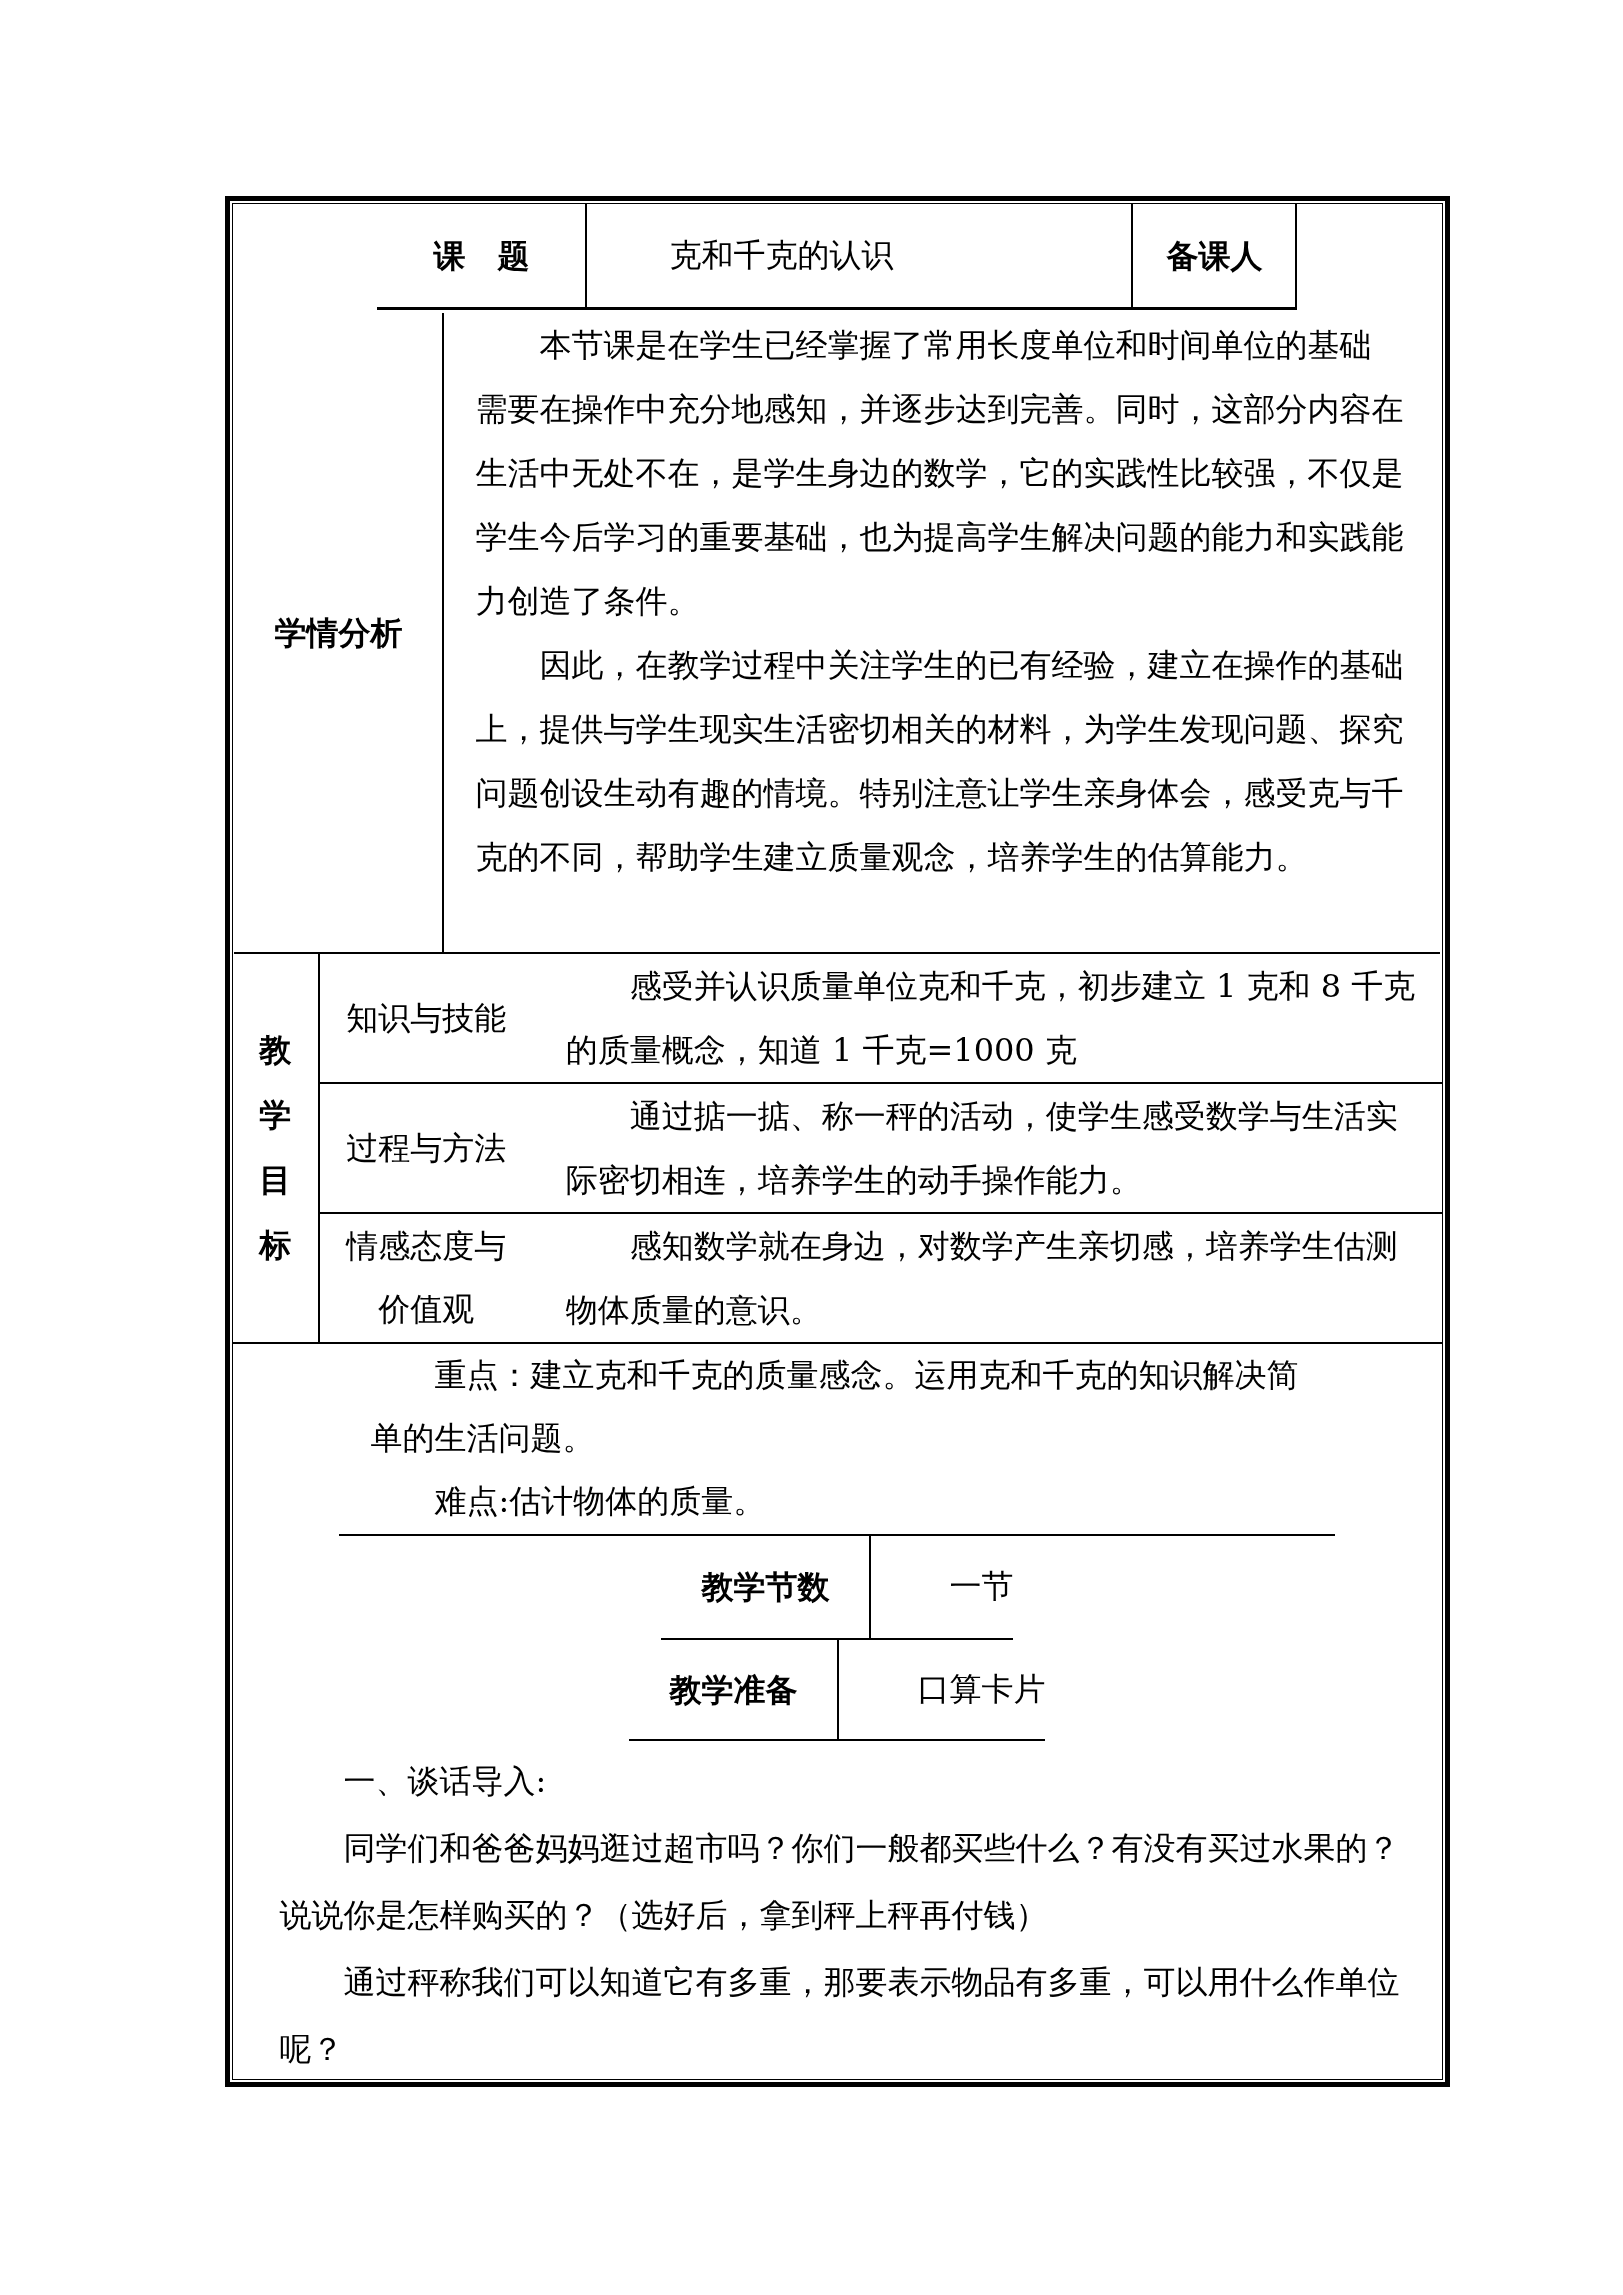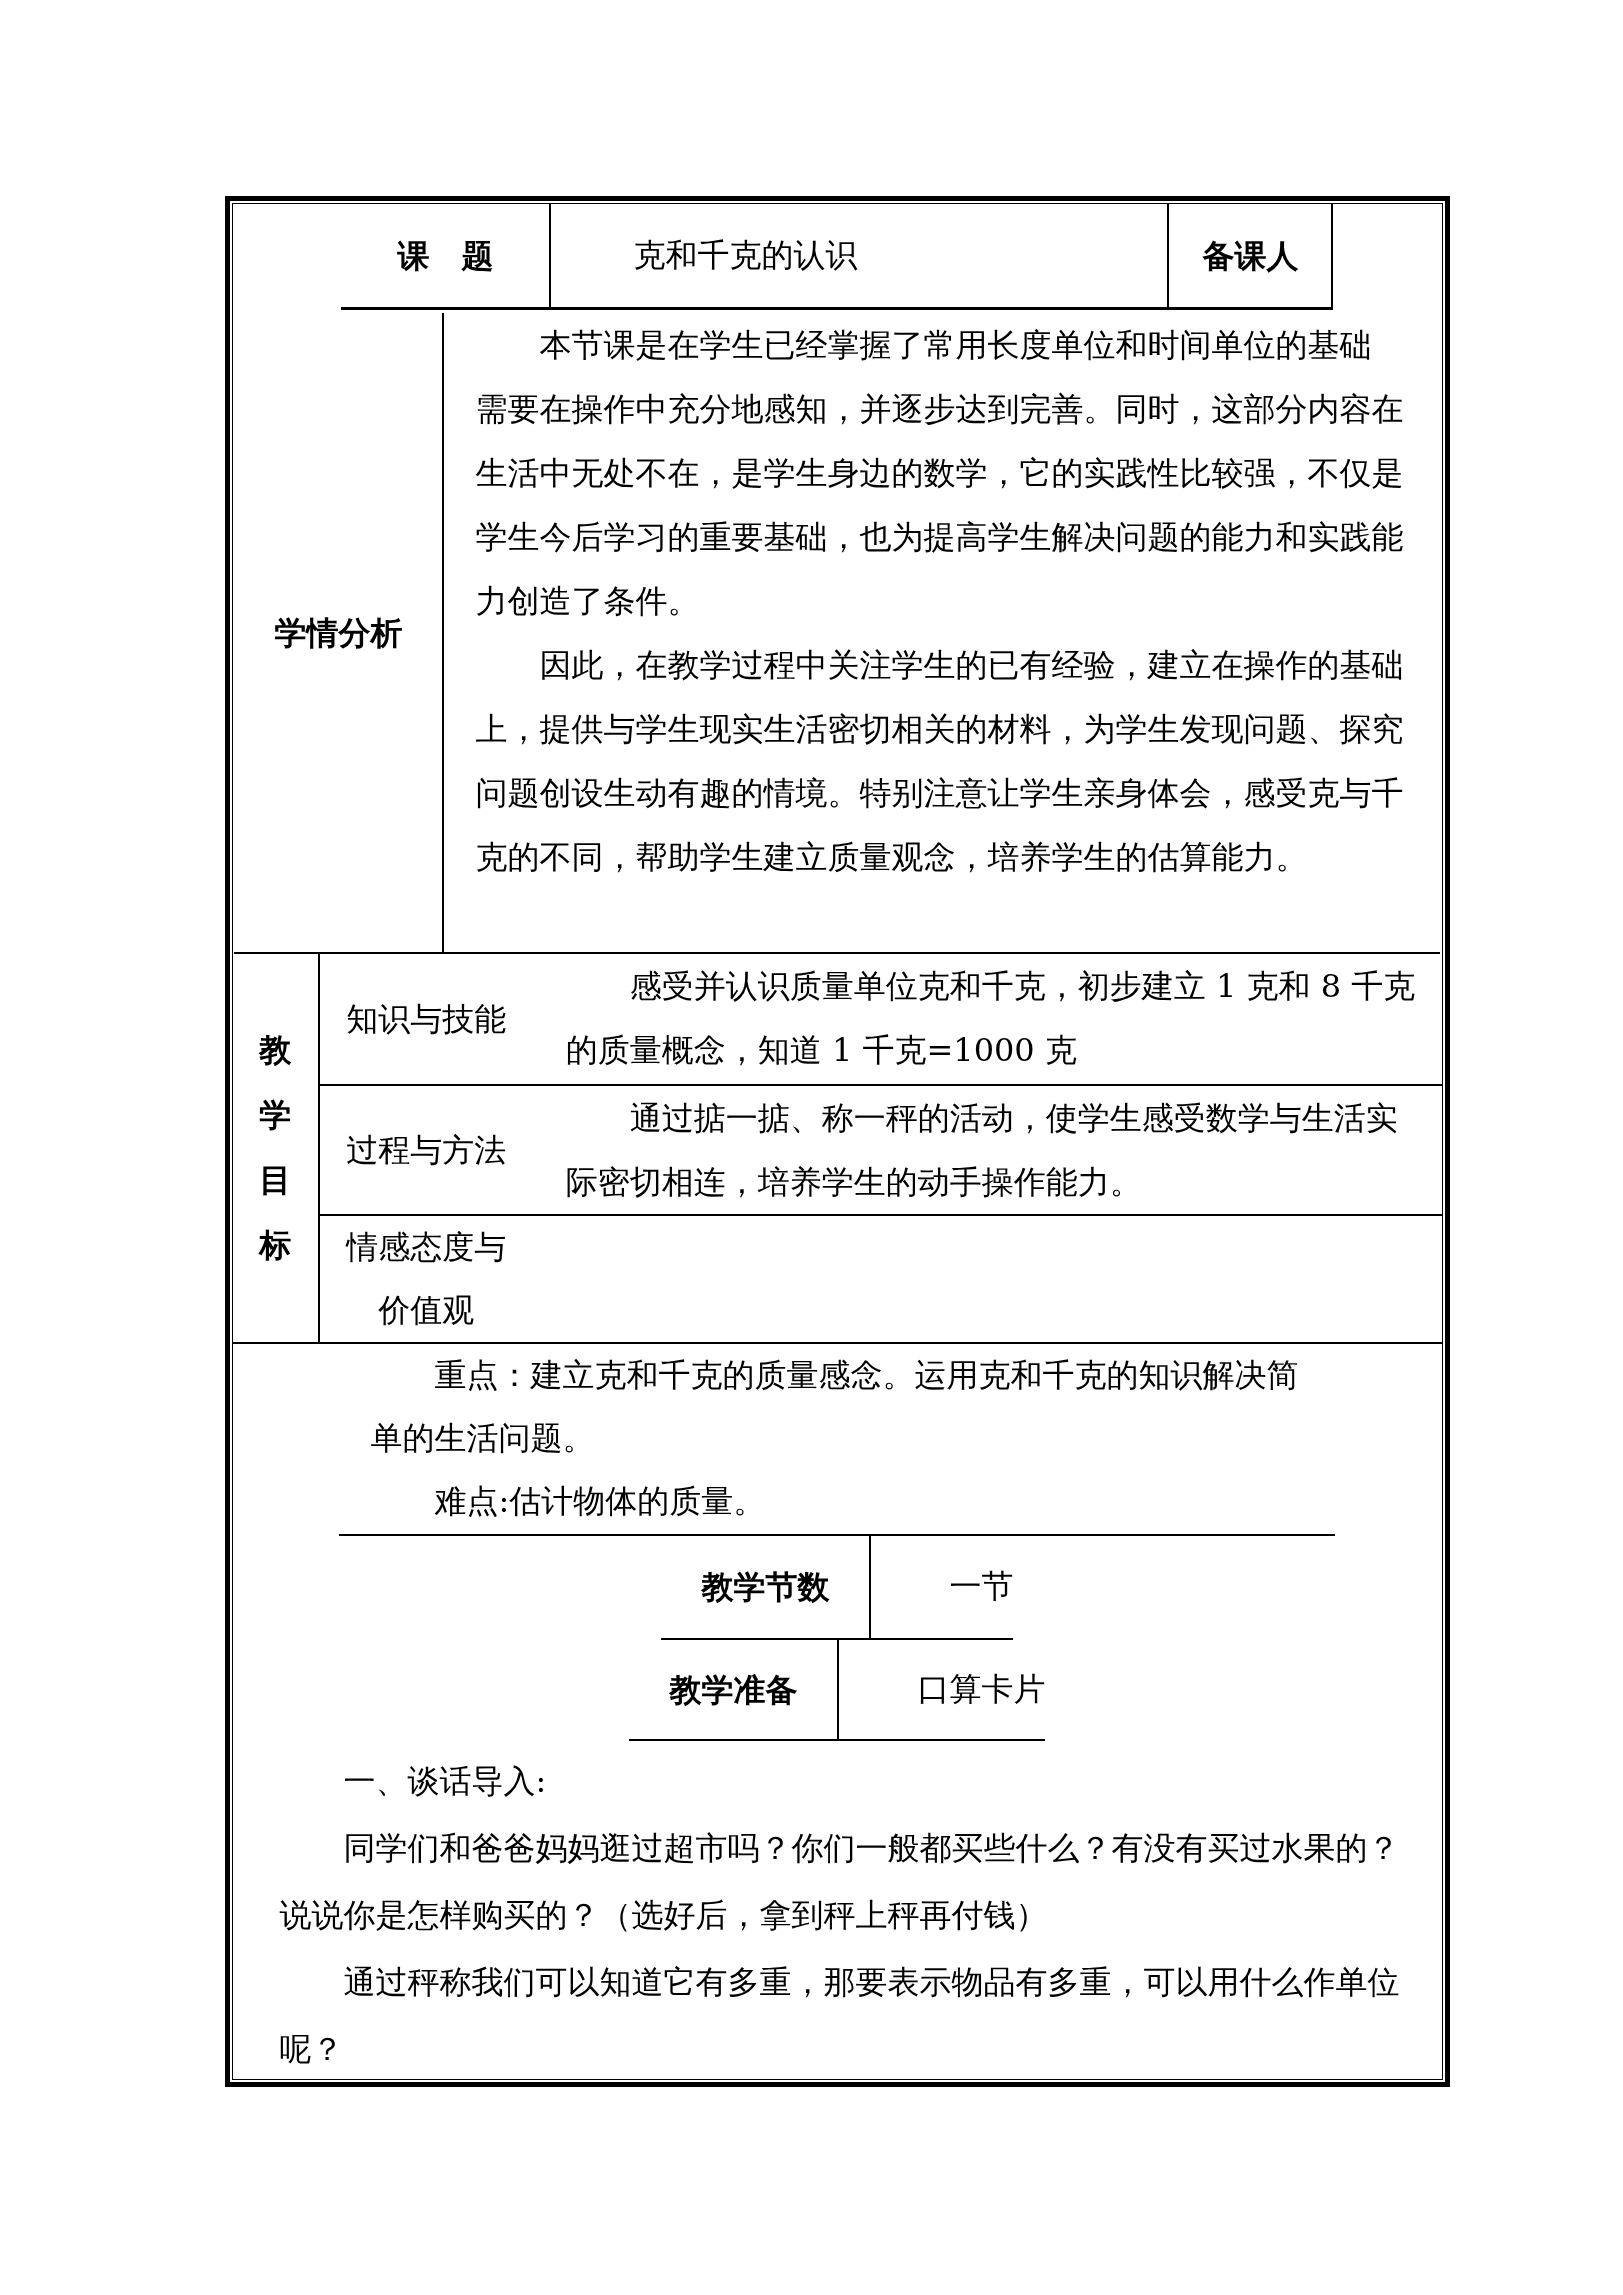--- a/index.html
+++ b/index.html
@@ -42,21 +42,21 @@
     font-family:"DejaVu Sans", sans-serif;
     font-weight:700;
     font-size:32px;
     display:flex; align-items:center; justify-content:center;
     text-align:center;
     line-height:46px;
   }
   .body { font-size:32px; }
 
   .w-topic { width:210px; }
-  .w-title { width:618px; display:flex; align-items:center; padding-left:82px; }
+  .w-title { width:546px; display:flex; align-items:center; padding-left:82px; }
   .w-bkr   { width:164px; }
   .w-last  { flex:1 1 auto; }
 
   .w-sidelabel { width:210px; }
 
   .xq-content { flex:1 1 auto; padding:0 37px 0 31px; line-height:64px; }
   .tline { white-space:nowrap; }
   .ind { padding-left:64px; }
 
   .obj-vert {
@@ -146,20 +146,24 @@
               <div class="tline ind">通过掂一掂、称一秤的活动，使学生感受数学与生活实</div>
               <div class="tline">际密切相连，培养学生的动手操作能力。</div>
             </div>
           </div>
 
           <div class="obj-row r3">
             <div class="cell obj-label">
               <div>情感态度与</div>
               <div>价值观</div>
             </div>
+            <div class="cell body obj-content">
+              <div class="tline ind">感知数学就在身边，对数学产生亲切感，培养学生估测</div>
+              <div class="tline">物体质量的意识。</div>
+            </div>
           </div>
 
         </div>
       </div>
 
       <div class="row kp-row">
         <div class="cell body kp-content">
           <div class="tline ind">重点：建立克和千克的质量感念。运用克和千克的知识解决简</div>
           <div class="tline">单的生活问题。</div>
           <div class="tline ind">难点:估计物体的质量。</div>

